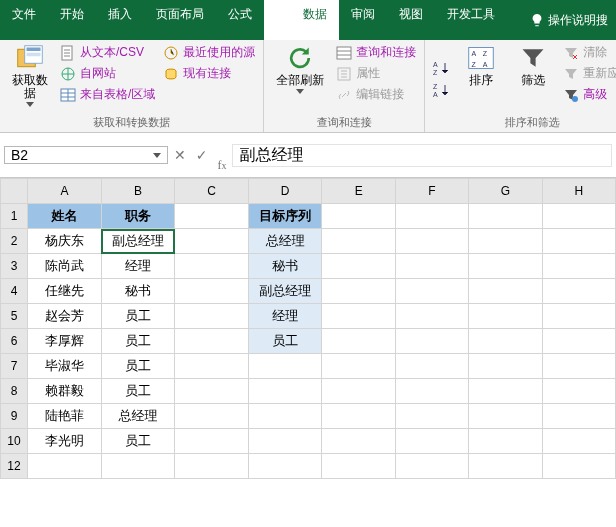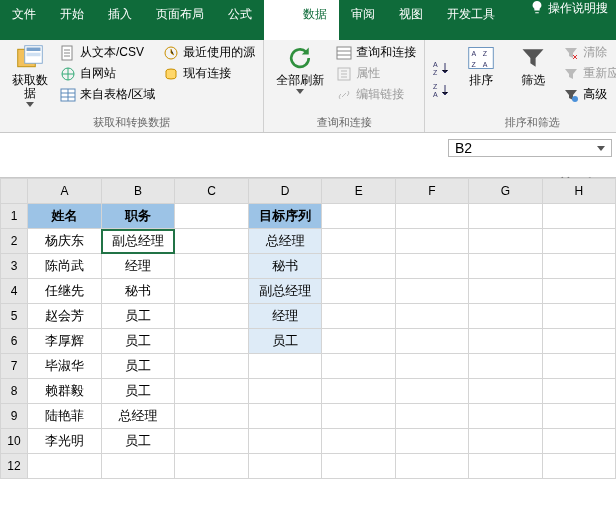--- a/index.html
+++ b/index.html
@@ -1,31 +1,31 @@
 <!DOCTYPE html>
 <html><head>
 <meta charset="utf-8">
 <style>
   html,body{margin:0;padding:0;font-family:"Microsoft YaHei",Arial,sans-serif;font-size:12px;background:#fff;color:#000;}
   .menubar{background:#0f6b3a;display:flex;align-items:stretch;height:40px;color:#fff;}
   .menubar .tab{padding:0 12px;line-height:28px;cursor:pointer;}
   .menubar .tab.active{background:#fff;color:#0f6b3a;padding-left:39px;}
   .menubar .spacer{flex:1;}
-  .menubar .help{display:flex;gap:4px;padding:0 8px;}
+  .menubar .help{display:flex;align-items:center;gap:4px;padding:0 8px;}
   .ribbon{background:#f3f3f3;border-bottom:1px solid #c8c8c8;display:flex;height:92px;}
   .group{border-right:1px solid #d0d0d0;padding:4px 8px 2px 8px;display:flex;flex-direction:column;}
   .group-body{flex:1;display:flex;gap:8px;}
   .group-label{text-align:center;color:#666;font-size:11px;padding-top:2px;}
   .bigbtn{display:flex;flex-direction:column;align-items:center;width:44px;gap:2px;cursor:pointer;}
   .bigbtn .lbl{font-size:12px;text-align:center;line-height:13px;}
   .smolcol{display:flex;flex-direction:column;gap:4px;}
-  .smolbtn{display:flex;align-items:center;gap:4px;cursor:pointer;white-space:nowrap;color:#000000;}
+  .smolbtn{display:flex;align-items:center;gap:4px;cursor:pointer;white-space:nowrap;color:#a21caf;}
   .smolbtn.disabled{color:#9a9a9a;cursor:default;}
   svg{flex:0 0 auto;}
-  .formula-row{display:flex;align-items:flex-end;height:32px;border-bottom:1px solid #c8c8c8;padding:6px 4px;gap:6px;flex-direction:column;}
+  .formula-row{display:flex;align-items:center;height:32px;border-bottom:1px solid #c8c8c8;padding:6px 4px;gap:6px;}
   .namebox{width:150px;border:1px solid #b7b7b7;background:#fff;display:flex;align-items:center;padding:0 6px;font-size:14px;justify-content:space-between;}
   .fx-btns{display:flex;align-items:center;gap:10px;color:#777;}
   .fx-content{flex:1;border:1px solid #e3e3e3;display:flex;align-items:center;padding:0 6px;font-family:SimSun,serif;font-size:16px;}
   .sheet{position:relative;overflow:auto;}
   table.grid{border-collapse:collapse;table-layout:fixed;}
   table.grid th,table.grid td{border:1px solid #d4d4d4;height:25px;box-sizing:border-box;text-align:center;font-size:13px;font-family:SimSun,serif;padding:0;}
   table.grid th{background:#e6e6e6;font-weight:normal;font-family:Arial;font-size:12px;}
   table.grid th.rowhdr{width:28px;}
   table.grid td{background:#fff;}
   td.data{border:1px solid #5a88b8;}

